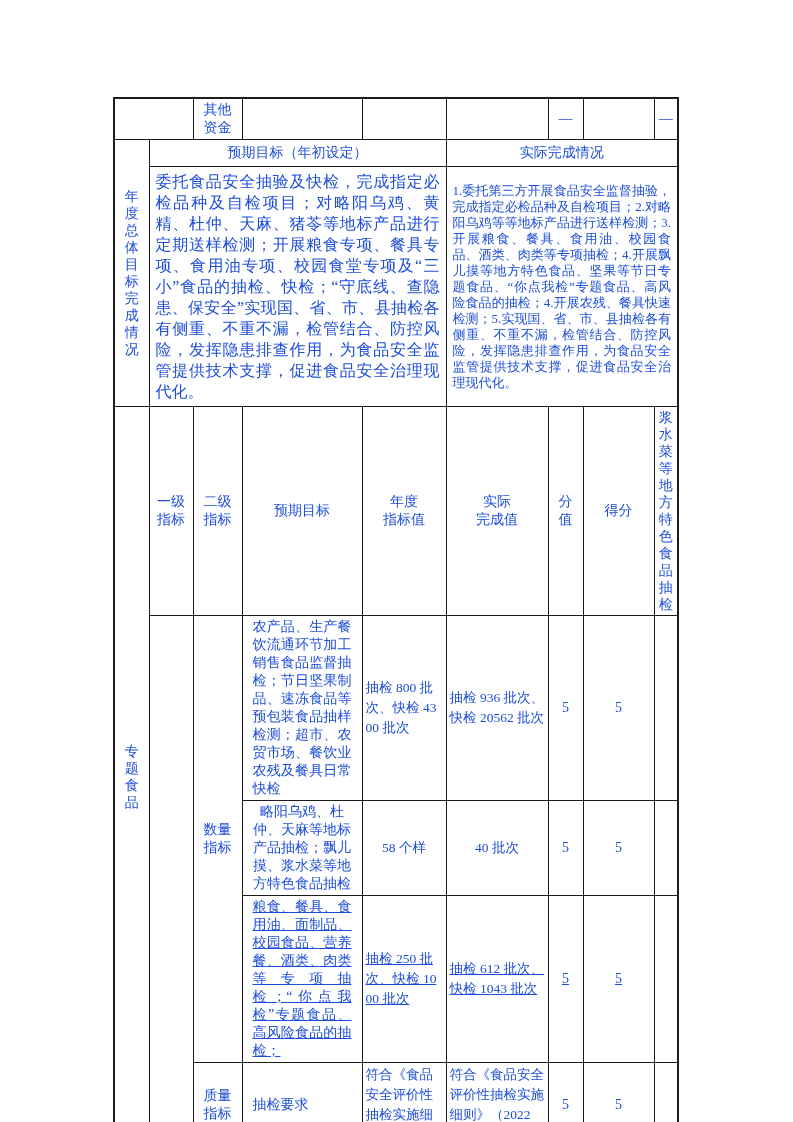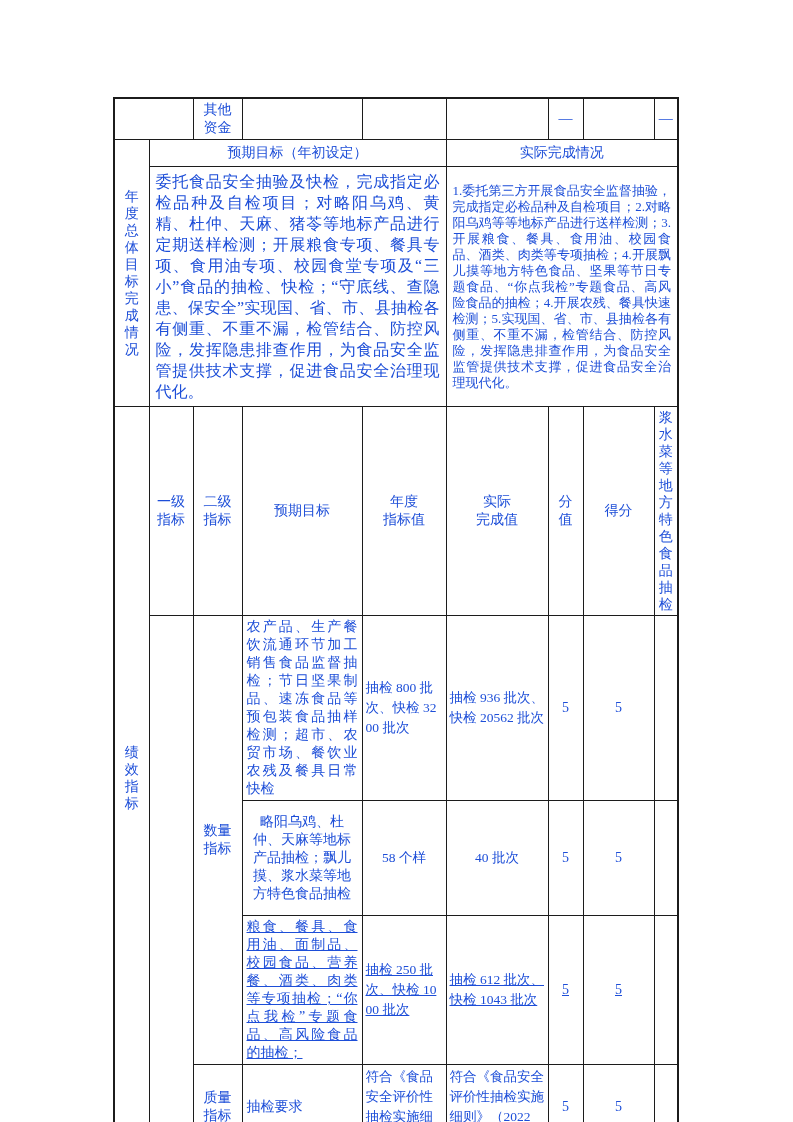--- a/index.html
+++ b/index.html
@@ -40,22 +40,22 @@
     font-size:14px;
     text-align:center;
     vertical-align:middle;
   }
   .para {
     text-align:justify;
     padding:4px 6px;
   }
   .para-expected { font-size:16px; line-height:21px; }
   .para-actual   { font-size:13px; line-height:16px;margin-left:14px; }
-  .l3 { text-align:justify; line-height:18px; padding:2px 4px; }
-  .l3-center { text-align:center; line-height:18px; padding:12px 4px; }
+  .l3 { text-align:justify; line-height:18px; padding:2px 10px; }
+  .l3-center { text-align:center; line-height:18px; padding:2px 4px; }
   .val { font-size:13.5px; line-height:20px; text-align:left; padding:2px 3px; }
   .val-center { font-size:13.5px; line-height:20px; text-align:center; padding:2px 3px; }
   .num { text-align:center; }
   tr.r1 { height:36px; }
   tr.r2 { height:27px; }
   tr.r3 { height:211px; }
   tr.r4 { height:192px; }
   tr.r5 { height:164px; }
   tr.r6 { height:92px; }
   tr.r7 { height:122px;text-decoration:underline; }
@@ -98,21 +98,21 @@
       <td colspan="4" class="center">预期目标（年初设定）</td>
       <td colspan="4" class="center">实际完成情况</td>
     </tr>
     <tr class="r3">
       <td colspan="4" class="para para-expected">委托食品安全抽验及快检，完成指定必检品种及自检项目；对略阳乌鸡、黄精、杜仲、天麻、猪苓等地标产品进行定期送样检测；开展粮食专项、餐具专项、食用油专项、校园食堂专项及“三小”食品的抽检、快检；“守底线、查隐患、保安全”实现国、省、市、县抽检各有侧重、不重不漏，检管结合、防控风险，发挥隐患排查作用，为食品安全监管提供技术支撑，促进食品安全治理现代化。</td>
       <td colspan="4" class="para para-actual">1.委托第三方开展食品安全监督抽验，完成指定必检品种及自检项目；2.对略阳乌鸡等等地标产品进行送样检测；3.开展粮食、餐具、食用油、校园食品、酒类、肉类等专项抽检；4.开展飘儿摸等地方特色食品、坚果等节日专题食品、“你点我检”专题食品、高风险食品的抽检；4.开展农残、餐具快速检测；5.实现国、省、市、县抽检各有侧重、不重不漏，检管结合、防控风险，发挥隐患排查作用，为食品安全监管提供技术支撑，促进食品安全治理现代化。</td>
     </tr>
 
     <tr class="r4">
       <td rowspan="5" class="vwrap">
-        <span class="vtext">绩效指标</span>
+        <span class="vtext">专题食品</span>
       </td>
       <td class="center pre">一级
 指标</td>
       <td class="center pre">二级
 指标</td>
       <td class="center">预期目标</td>
       <td class="center pre">年度
 指标值</td>
       <td class="center pre">实际
 完成值</td>
@@ -122,21 +122,21 @@
       <td class="vwrap">
         <span class="vtext">浆水菜等地方特色食品抽检</span>
       </td>
     </tr>
 
     <tr class="r5">
       <td rowspan="4"></td>
       <td rowspan="3" class="center pre">数量
 指标</td>
       <td class="l3">农产品、生产餐饮流通环节加工销售食品监督抽检；节日坚果制品、速冻食品等预包装食品抽样检测；超市、农贸市场、餐饮业农残及餐具日常快检</td>
-      <td class="val">抽检 800 批次、快检 3200 批次</td>
+      <td class="val">抽检 800 批次、快检 4300 批次</td>
       <td class="val">抽检 936 批次、快检 20562 批次</td>
       <td class="num">5</td>
       <td class="num">5</td>
       <td></td>
     </tr>
 
     <tr class="r6">
       <td class="l3-center">略阳乌鸡、杜仲、天麻等地标产品抽检；飘儿摸、浆水菜等地方特色食品抽检</td>
       <td class="val-center">58 个样</td>
       <td class="val-center">40 批次</td>

